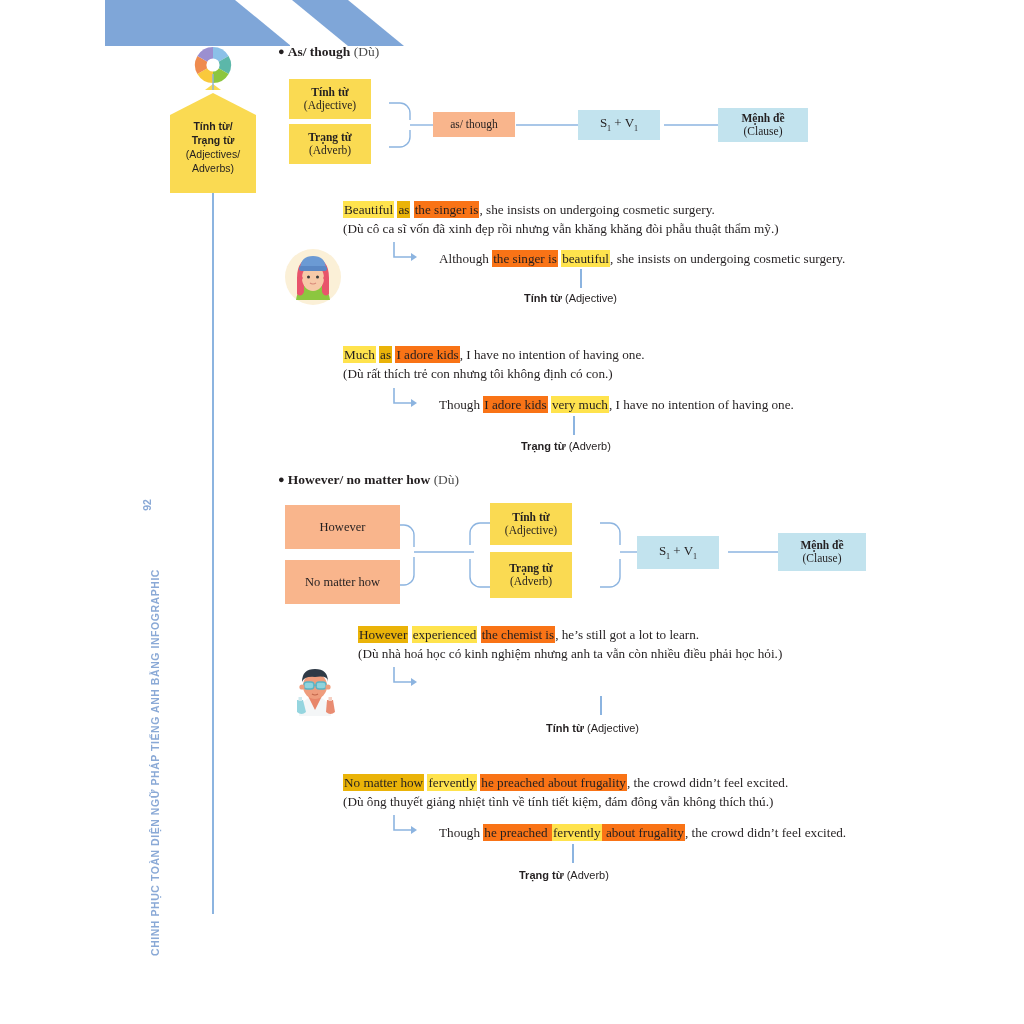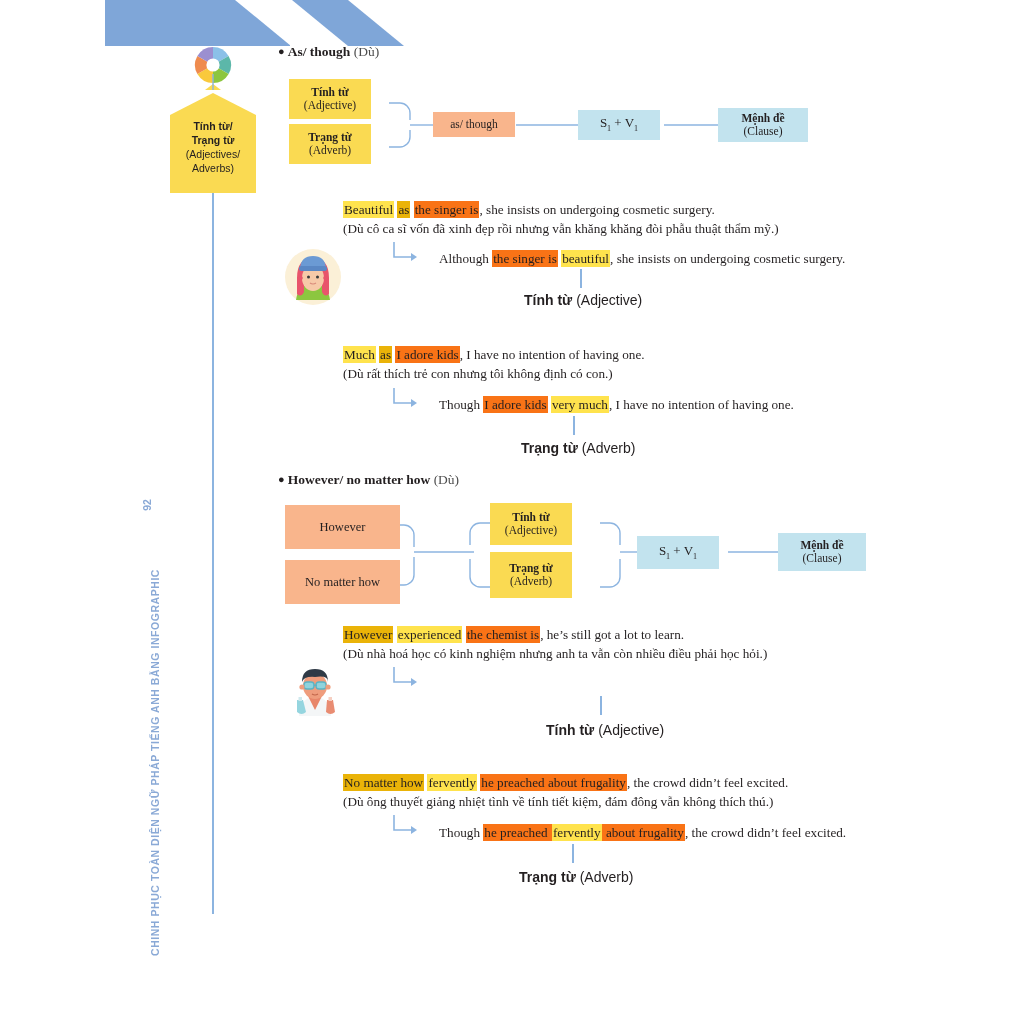--- a/index.html
+++ b/index.html
@@ -75,21 +75,21 @@
   .ex .line{font-size:13.2px;line-height:19px;white-space:nowrap;}
   .ex .vi{font-size:13.2px;line-height:19px;white-space:nowrap;}
   .ex .rew{font-size:13.2px;line-height:19px;white-space:nowrap;margin-left:18px;}
   mark{padding:1px 1px 1px 1px;border-radius:0;color:#231f20;}
   mark.y{background:#ffe34d;}
   mark.o{background:#eab308;}
   mark.b{background:#f97316;}
   .tick{position:absolute;width:1.5px;background:#8cb4e0;}
   .cap{
     position:absolute;font-family:"Liberation Sans", sans-serif;
-    font-size:14px;white-space:nowrap;color:#231f20;
+    font-size:11px;white-space:nowrap;color:#231f20;
   }
   .cap b{font-weight:700;}
   .cap .p{font-weight:400;}
 
   .avatar{position:absolute;width:58px;height:58px;}
   svg{display:block;overflow:visible;}
 </style>
 </head>
 <body>
 
@@ -290,21 +290,21 @@
     <rect x="27.5" y="22.5" width="3.5" height="1.6" fill="#5bb3c4"></rect>
     <circle cx="16" cy="25" r="2.6" fill="#ef9d7d"></circle>
     <circle cx="42" cy="25" r="2.6" fill="#ef9d7d"></circle>
     <path d="M26,32 Q29,34 32,32" stroke="#c2664a" stroke-width="1.2" fill="none"></path>
     <path d="M11,38 L17,38 L20,50 Q15.5,54 11,50 Z" fill="#8fd3dd" opacity="0.95"></path>
     <rect x="12.5" y="35" width="3.5" height="4" fill="#cfe9ee"></rect>
     <path d="M41,38 L47,38 L49,50 Q44.5,54 40,50 Z" fill="#e8866a" opacity="0.95"></path>
     <rect x="42.5" y="35" width="3.5" height="4" fill="#f6cfc2"></rect>
   </svg>
 
-  <div class="ex" style="left:343px;top:625px;">
+  <div class="ex" style="left:358px;top:625px;">
     <div class="line">
       <mark class="o">However</mark><span> </span><mark class="y">experienced</mark><span> </span><mark class="b">the chemist is</mark><span>, he’s still got a lot to learn.</span>
     </div>
     <div class="vi">(Dù nhà hoá học có kinh nghiệm nhưng anh ta vẫn còn nhiều điều phải học hỏi.)</div>
   </div>
 
   <svg style="position:absolute;left:391px;top:665px;width:30px;height:30px;" viewBox="0 0 30 30">
     <path d="M3,2 L3,17 L22,17" fill="none" stroke="#8cb4e0" stroke-width="1.6"></path>
     <path d="M20,13 L26,17 L20,21 Z" fill="#8cb4e0"></path>
   </svg>

